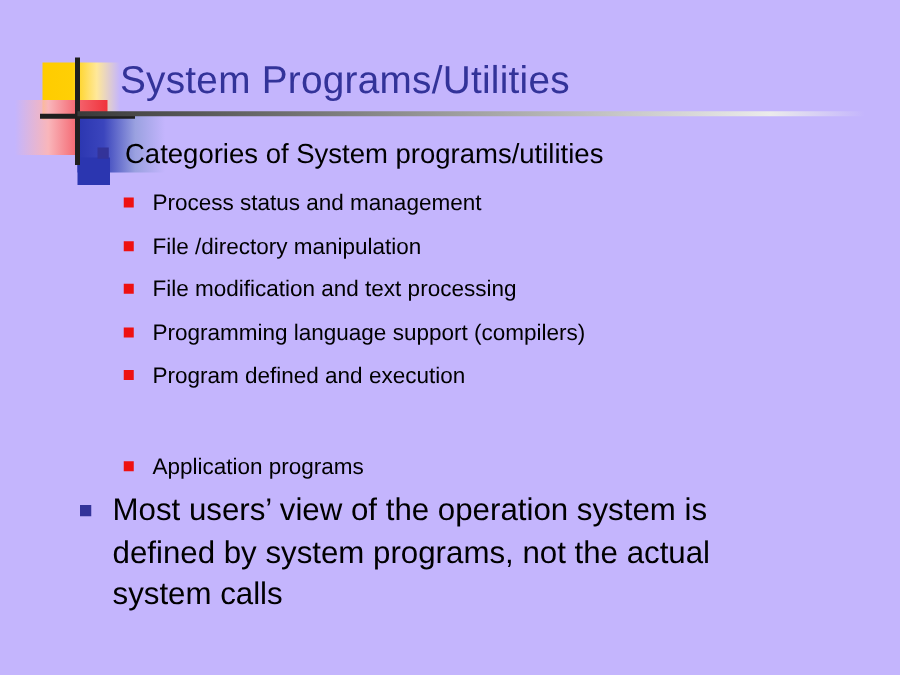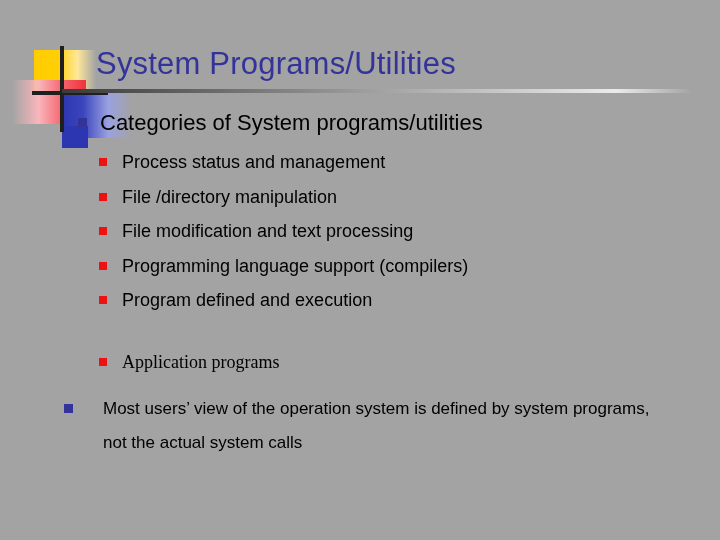--- a/index.html
+++ b/index.html
@@ -9,21 +9,21 @@
     background: #ffffff;
   }
   body {
     font-family: "Liberation Sans", sans-serif;
   }
 
   #slide {
     position: relative;
     width: 720px;
     height: 540px;
-    background: #a3a3a3;
+    background: #c4b5fd;
     overflow: hidden;
   }
 
   
   .deco-yellow {
     position: absolute;
     left: 34px;
     top: 50px;
     width: 62px;
     height: 46px;
@@ -120,22 +120,22 @@
     line-height: 30px;
     color: #000000;
   }
 
   #item-categories { top: 108px; }
   #item-categories .marker { background: #333399; }
 
   #item-mostusers { top: 392px; left: 64px; width: 600px; }
   #item-mostusers .marker { background: #333399; top: 12px; }
   #item-mostusers .txt {
-    margin-left: 39px;
-    font-size: 17px;
+    margin-left: 26px;
+    font-size: 25px;
     line-height: 33.5px;
     width: 560px;
   }
 
   .lvl2 {
     position: absolute;
     left: 99px;
     width: 560px;
   }
   .lvl2 .marker {
@@ -199,21 +199,21 @@
       <span class="marker"></span>
       <span class="txt">Programming language support (compilers)</span>
     </div>
 
     <div class="lvl2" style="top:288px;">
       <span class="marker"></span>
       <span class="txt">Program defined and execution</span>
     </div>
 
 
-    <div class="lvl2" style="top:350px;font-family:Liberation Serif, serif;">
+    <div class="lvl2" style="top:361px;">
       <span class="marker"></span>
       <span class="txt">Application programs</span>
     </div>
 
     <div class="lvl1" id="item-mostusers">
       <span class="marker"></span>
       <span class="txt">Most users’ view of the operation system is defined by system programs, not the actual system calls</span>
     </div>
 
   </div>

